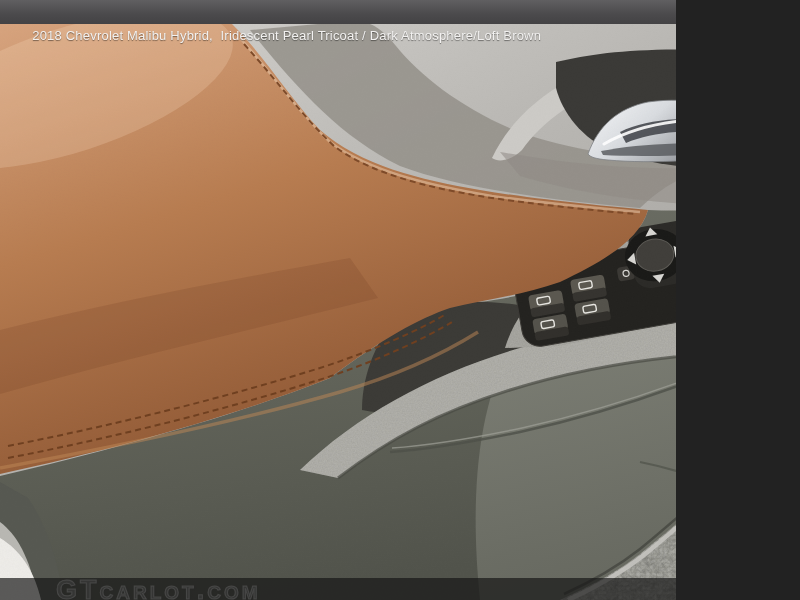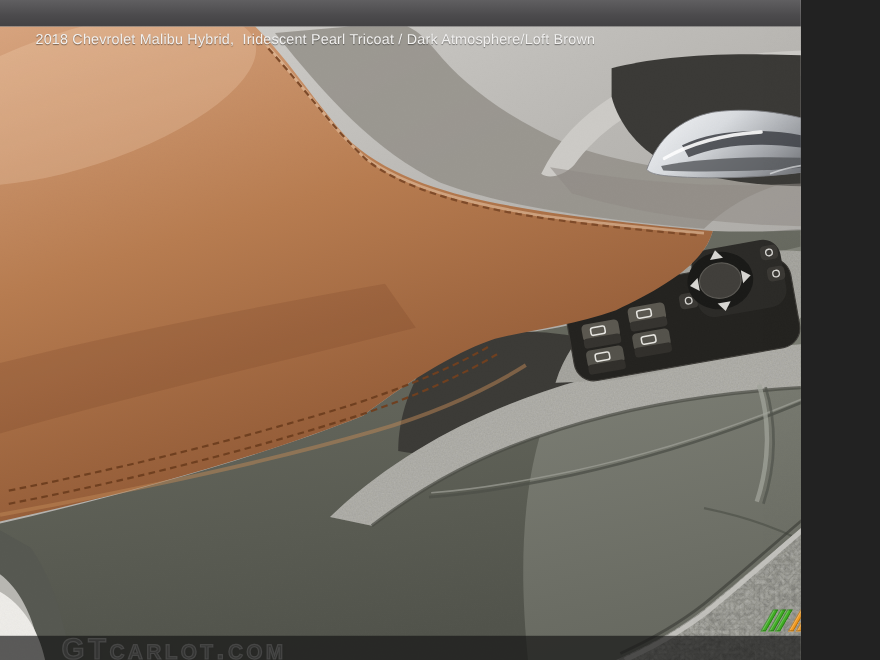--- a/index.html
+++ b/index.html
@@ -1,17 +1,17 @@
 <!DOCTYPE html>
 <html><head>
 <meta charset="utf-8">
 <style>
   html,body{margin:0;padding:0;background:#222;}
   .stage{
-    position:relative;width:728px;height:600px;overflow:hidden;
+    position:relative;width:676px;height:600px;overflow:hidden;
     font-family:"Liberation Sans",sans-serif;background:#b3b1ad;
   }
   .photo-svg{position:absolute;left:0;top:0;width:800px;height:600px;display:block;}
   .title-bar{
     position:absolute;left:0;top:0;width:800px;height:24px;z-index:5;
     background:linear-gradient(180deg,#605f61 0%,#4b4a4c 60%,#434244 100%);
     color:#f2f1f0;font-size:13px;line-height:24px;padding-left:17px;
     box-sizing:border-box;white-space:pre;letter-spacing:.2px;
     text-shadow:0 1px 1px rgba(0,0,0,.45);
   }

